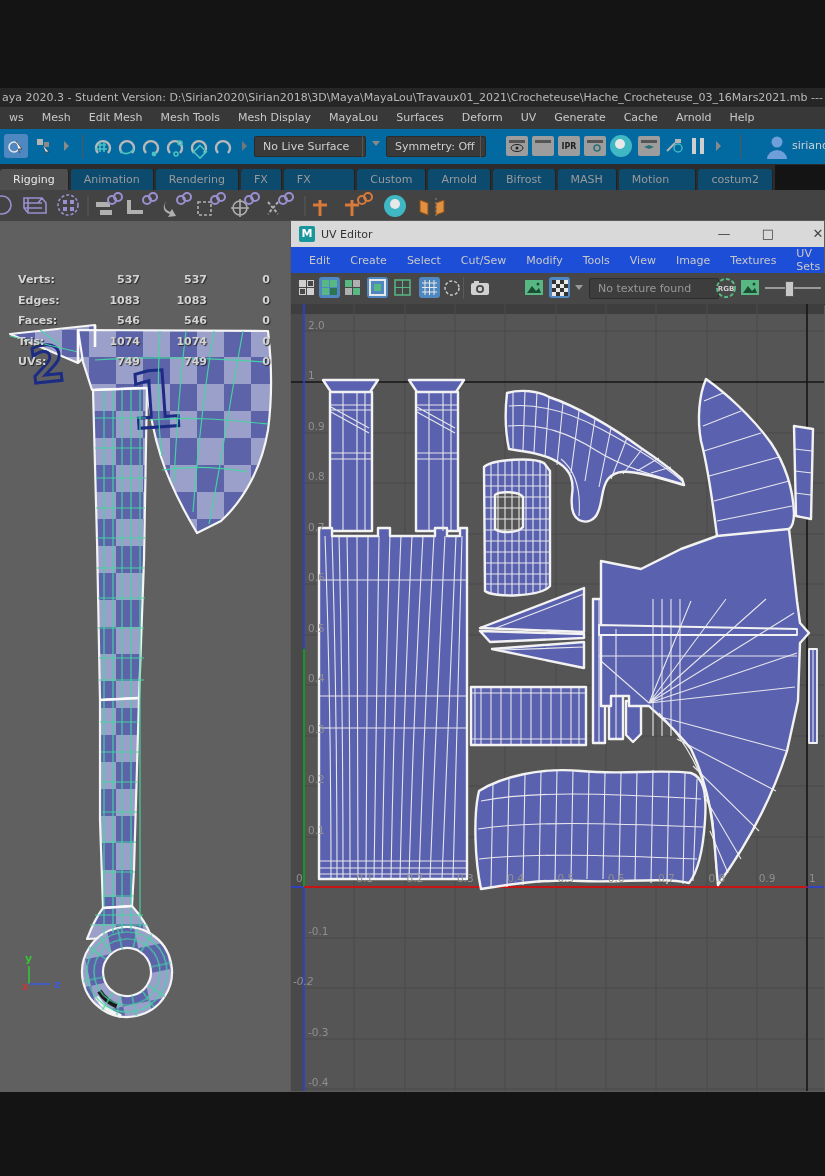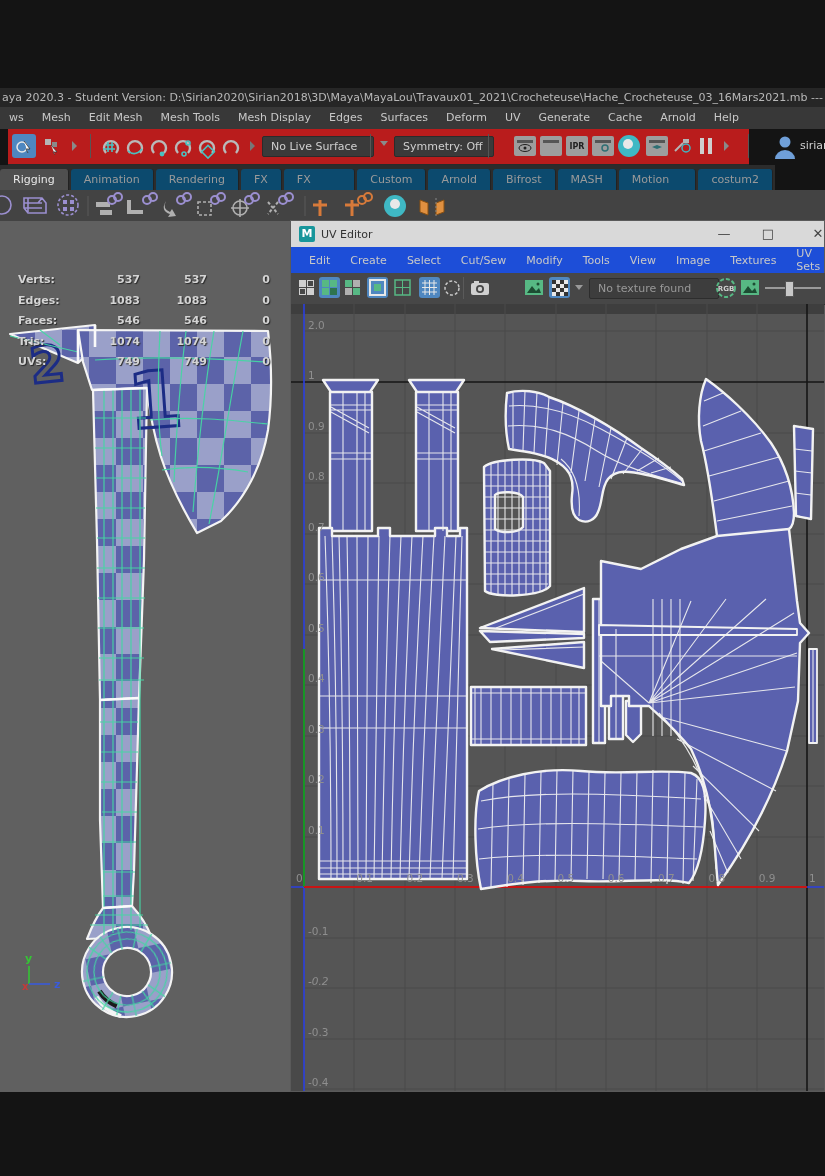--- a/index.html
+++ b/index.html
@@ -4,21 +4,21 @@
 <style>
   html,body{margin:0;padding:0;background:#000;}
   #root{position:relative;width:825px;height:1176px;background:#141414;overflow:hidden;
         font-family:"DejaVu Sans",sans-serif;font-size:11px;color:#cfcfcf;}
   .abs{position:absolute;}
   
   .titlebar{left:0;top:88px;width:825px;height:19px;background:#262626;color:#b8b8b8;
             line-height:19px;white-space:nowrap;overflow:hidden;font-size:11px;padding-left:2px;}
   .menubar{left:0;top:107px;width:825px;height:22px;background:#383838;display:flex;align-items:center;}
   .menubar .menu-item{padding:0 9px;color:#c8c8c8;line-height:22px;}
-  .toolbar{left:8px;top:129px;width:741px;height:35px;background:#b91c1c;border-bottom:1px solid #2a2a2a;}
+  .toolbar{left:0;top:129px;width:825px;height:35px;background:#0369a1;border-bottom:1px solid #2a2a2a;}
   .tabrow{left:0;top:165px;width:775px;height:25px;background:#2c2c2c;display:flex;align-items:flex-end;}
   .tab{height:21px;line-height:21px;padding:0 13px;color:#9a9a9a;background:#0c4a6e;
        border-right:1px solid #222;border-top-left-radius:3px;border-top-right-radius:3px;margin-right:2px;}
   .tab.active{background:#4f4f4f;color:#e8e8e8;}
   .shelf{left:0;top:190px;width:825px;height:31px;background:#434343;border-bottom:1px solid #202020;}
   
   .tb-field{position:absolute;height:19px;top:7px;background:#3a3a3a;border:1px solid #2b2b2b;
             border-radius:2px;color:#cfcfcf;line-height:19px;padding:0 8px;}
   .tb-sep{position:absolute;top:5px;width:1px;height:24px;background:#565656;}
   .tb-ico{position:absolute;top:5px;width:24px;height:24px;border-radius:3px;display:flex;
@@ -70,21 +70,21 @@
   <div class="abs titlebar">
     <span>aya 2020.3 - Student Version: D:\Sirian2020\Sirian2018\3D\Maya\MayaLou\Travaux01_2021\Crocheteuse\Hache_Crocheteuse_03_16Mars2021.mb  ---  pCube</span>
   </div>
 
   <div class="abs menubar" id="main-menus">
       <span class="menu-item">ws</span>
       <span class="menu-item">Mesh</span>
       <span class="menu-item">Edit Mesh</span>
       <span class="menu-item">Mesh Tools</span>
       <span class="menu-item">Mesh Display</span>
-      <span class="menu-item">Edges</span>
+      <span class="menu-item">MayaLou</span>
       <span class="menu-item">Surfaces</span>
       <span class="menu-item">Deform</span>
       <span class="menu-item">UV</span>
       <span class="menu-item">Generate</span>
       <span class="menu-item">Cache</span>
       <span class="menu-item">Arnold</span>
       <span class="menu-item">Help</span>
     </div>
 
   <div class="abs toolbar">
@@ -575,21 +575,21 @@
           <div class="tick" style="left: 17px; top: 115.5px;">0.9</div>
           <div class="tick" style="left: 17px; top: 166px;">0.8</div>
           <div class="tick" style="left: 17px; top: 216.5px;">0.7</div>
           <div class="tick" style="left: 17px; top: 267px;">0.6</div>
           <div class="tick" style="left: 17px; top: 317.5px;">0.5</div>
           <div class="tick" style="left: 17px; top: 368px;">0.4</div>
           <div class="tick" style="left: 17px; top: 418.5px;">0.3</div>
           <div class="tick" style="left: 17px; top: 469px;">0.2</div>
           <div class="tick" style="left: 17px; top: 519.5px;">0.1</div>
           <div class="tick" style="left: 17px; top: 620.5px;">-0.1</div>
-          <div class="tick" style="left: 17px; top: 671px; font-style: italic;">-0.2</div>
+          <div class="tick" style="left: 2px; top: 671px; font-style: italic;">-0.2</div>
           <div class="tick" style="left: 17px; top: 721.5px;">-0.3</div>
           <div class="tick" style="left: 17px; top: 772px;">-0.4</div>
           <div class="tick" style="left: 65.3px; top: 568px;">0.1</div>
           <div class="tick" style="left: 115.6px; top: 568px;">0.2</div>
           <div class="tick" style="left: 165.9px; top: 568px;">0.3</div>
           <div class="tick" style="left: 216.2px; top: 568px;">0.4</div>
           <div class="tick" style="left: 266.5px; top: 568px;">0.5</div>
           <div class="tick" style="left: 316.8px; top: 568px;">0.6</div>
           <div class="tick" style="left: 367.1px; top: 568px;">0.7</div>
           <div class="tick" style="left: 417.4px; top: 568px;">0.8</div>

